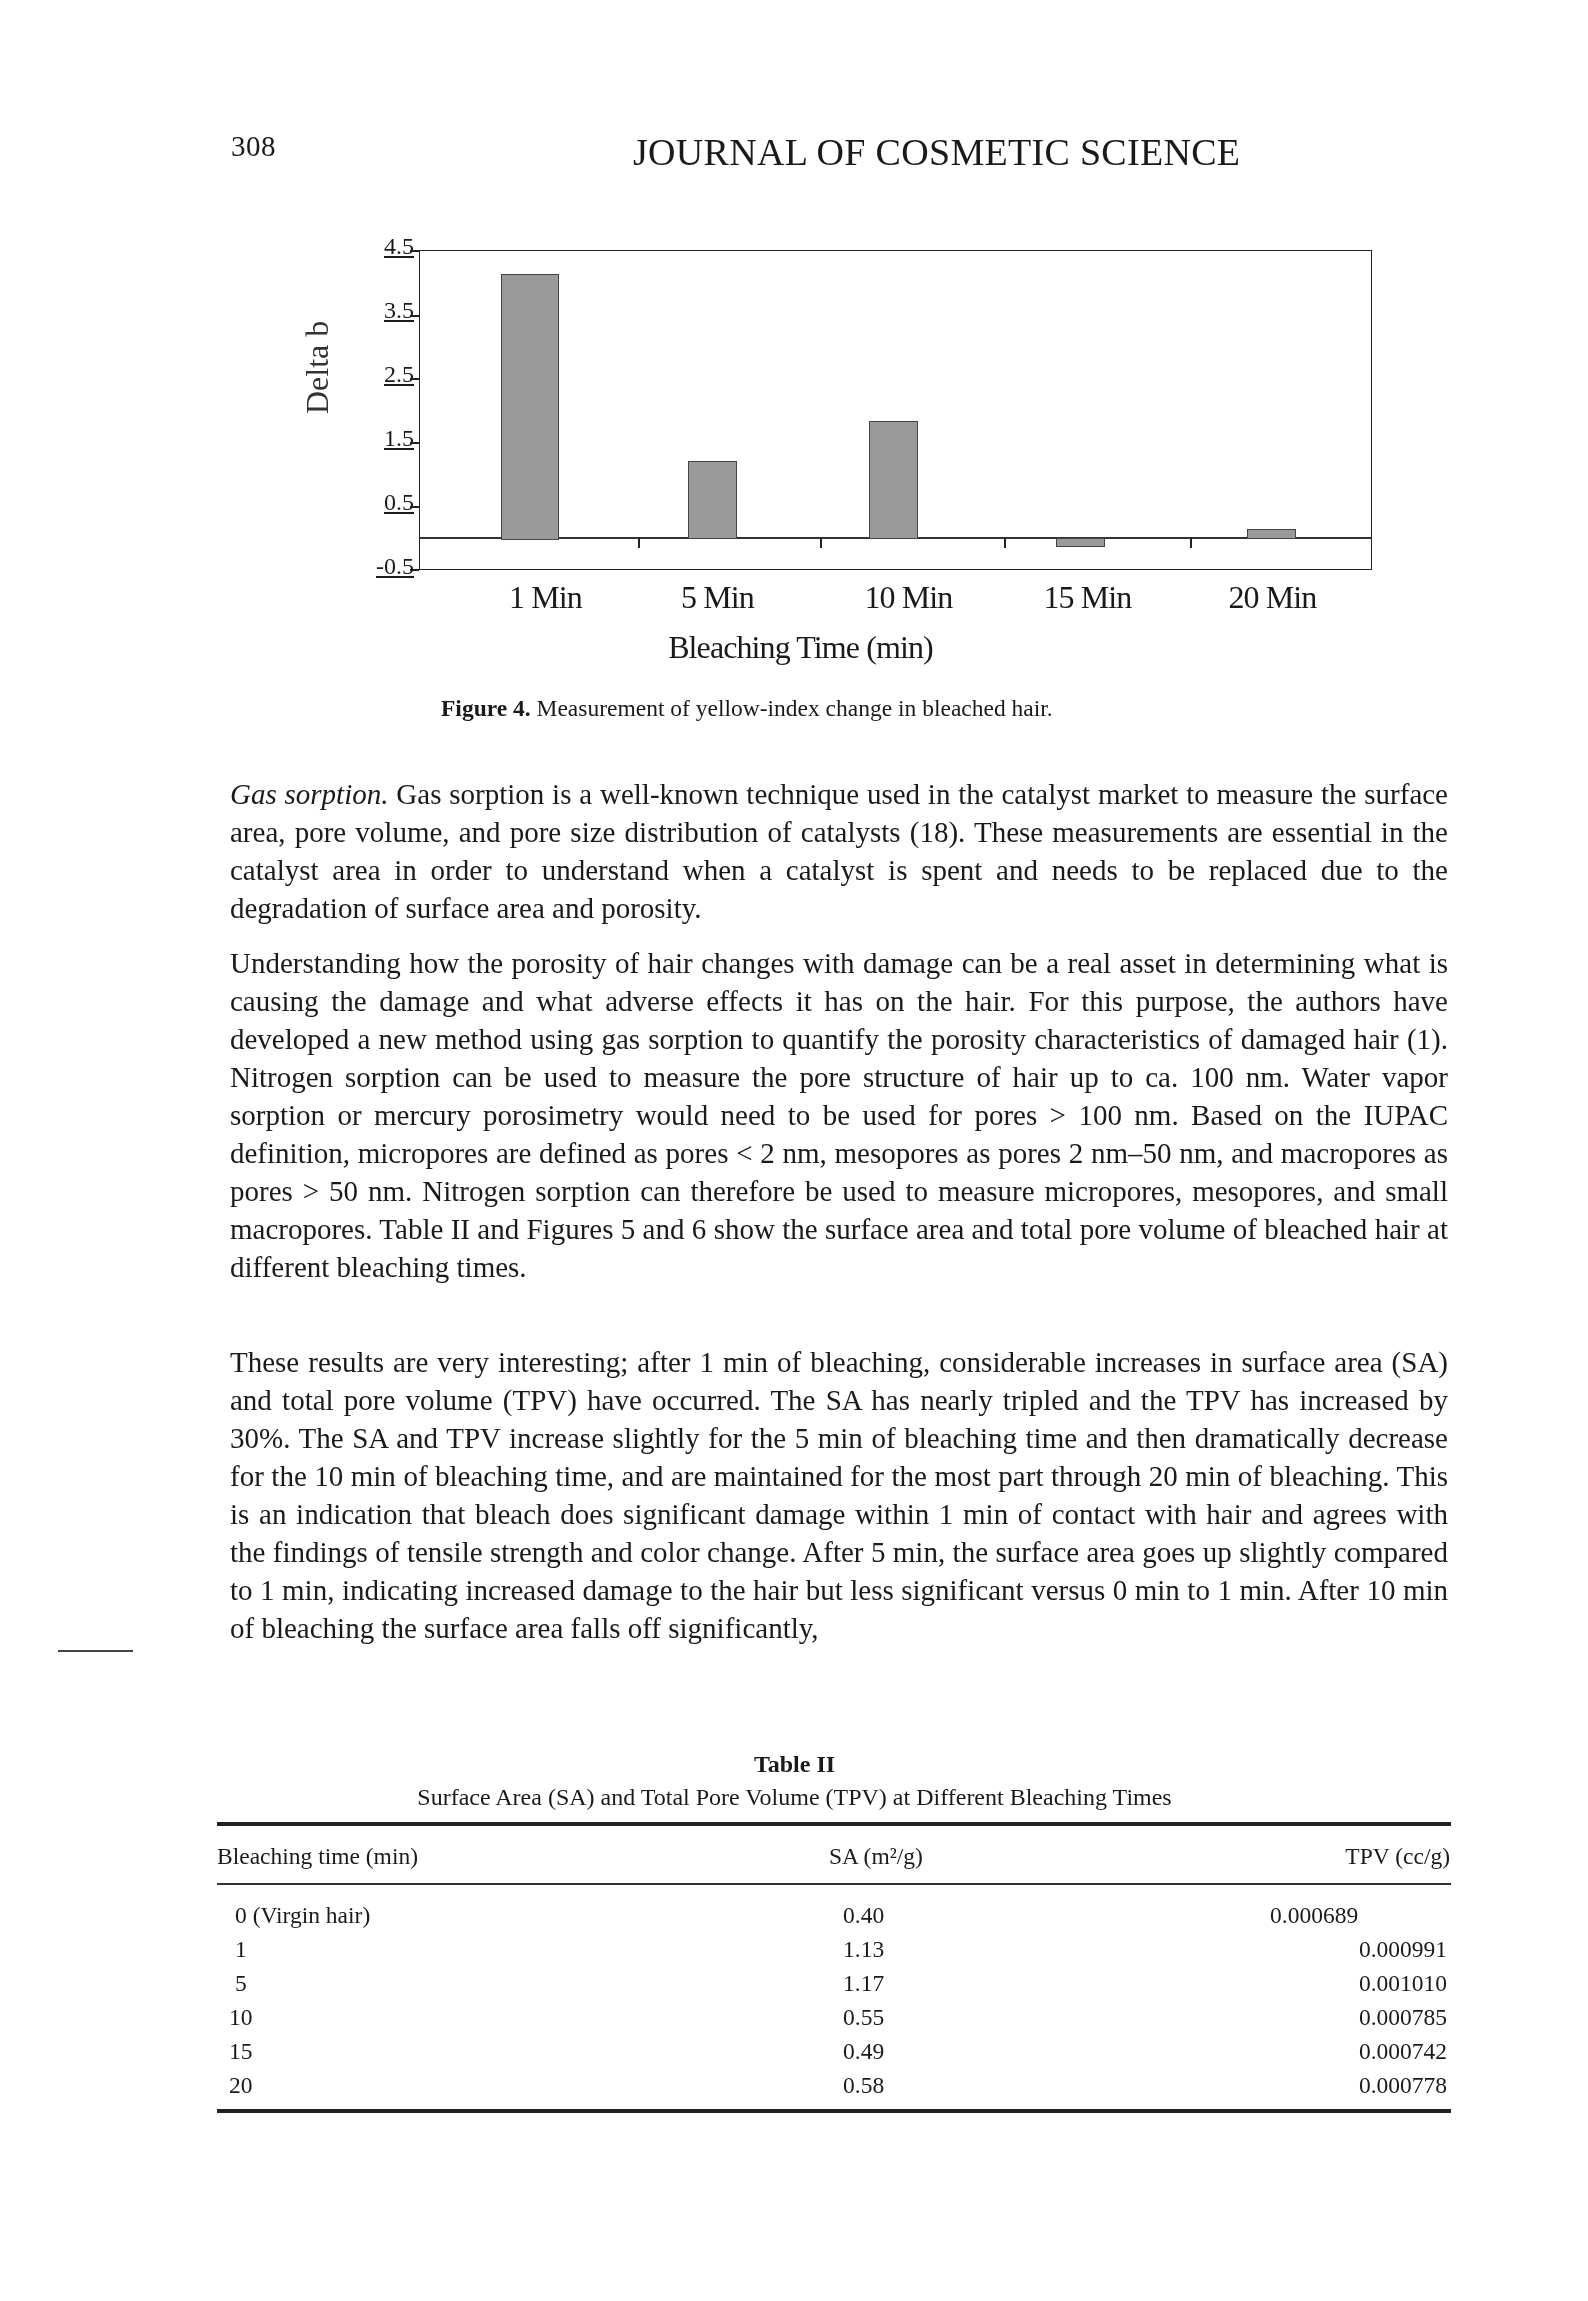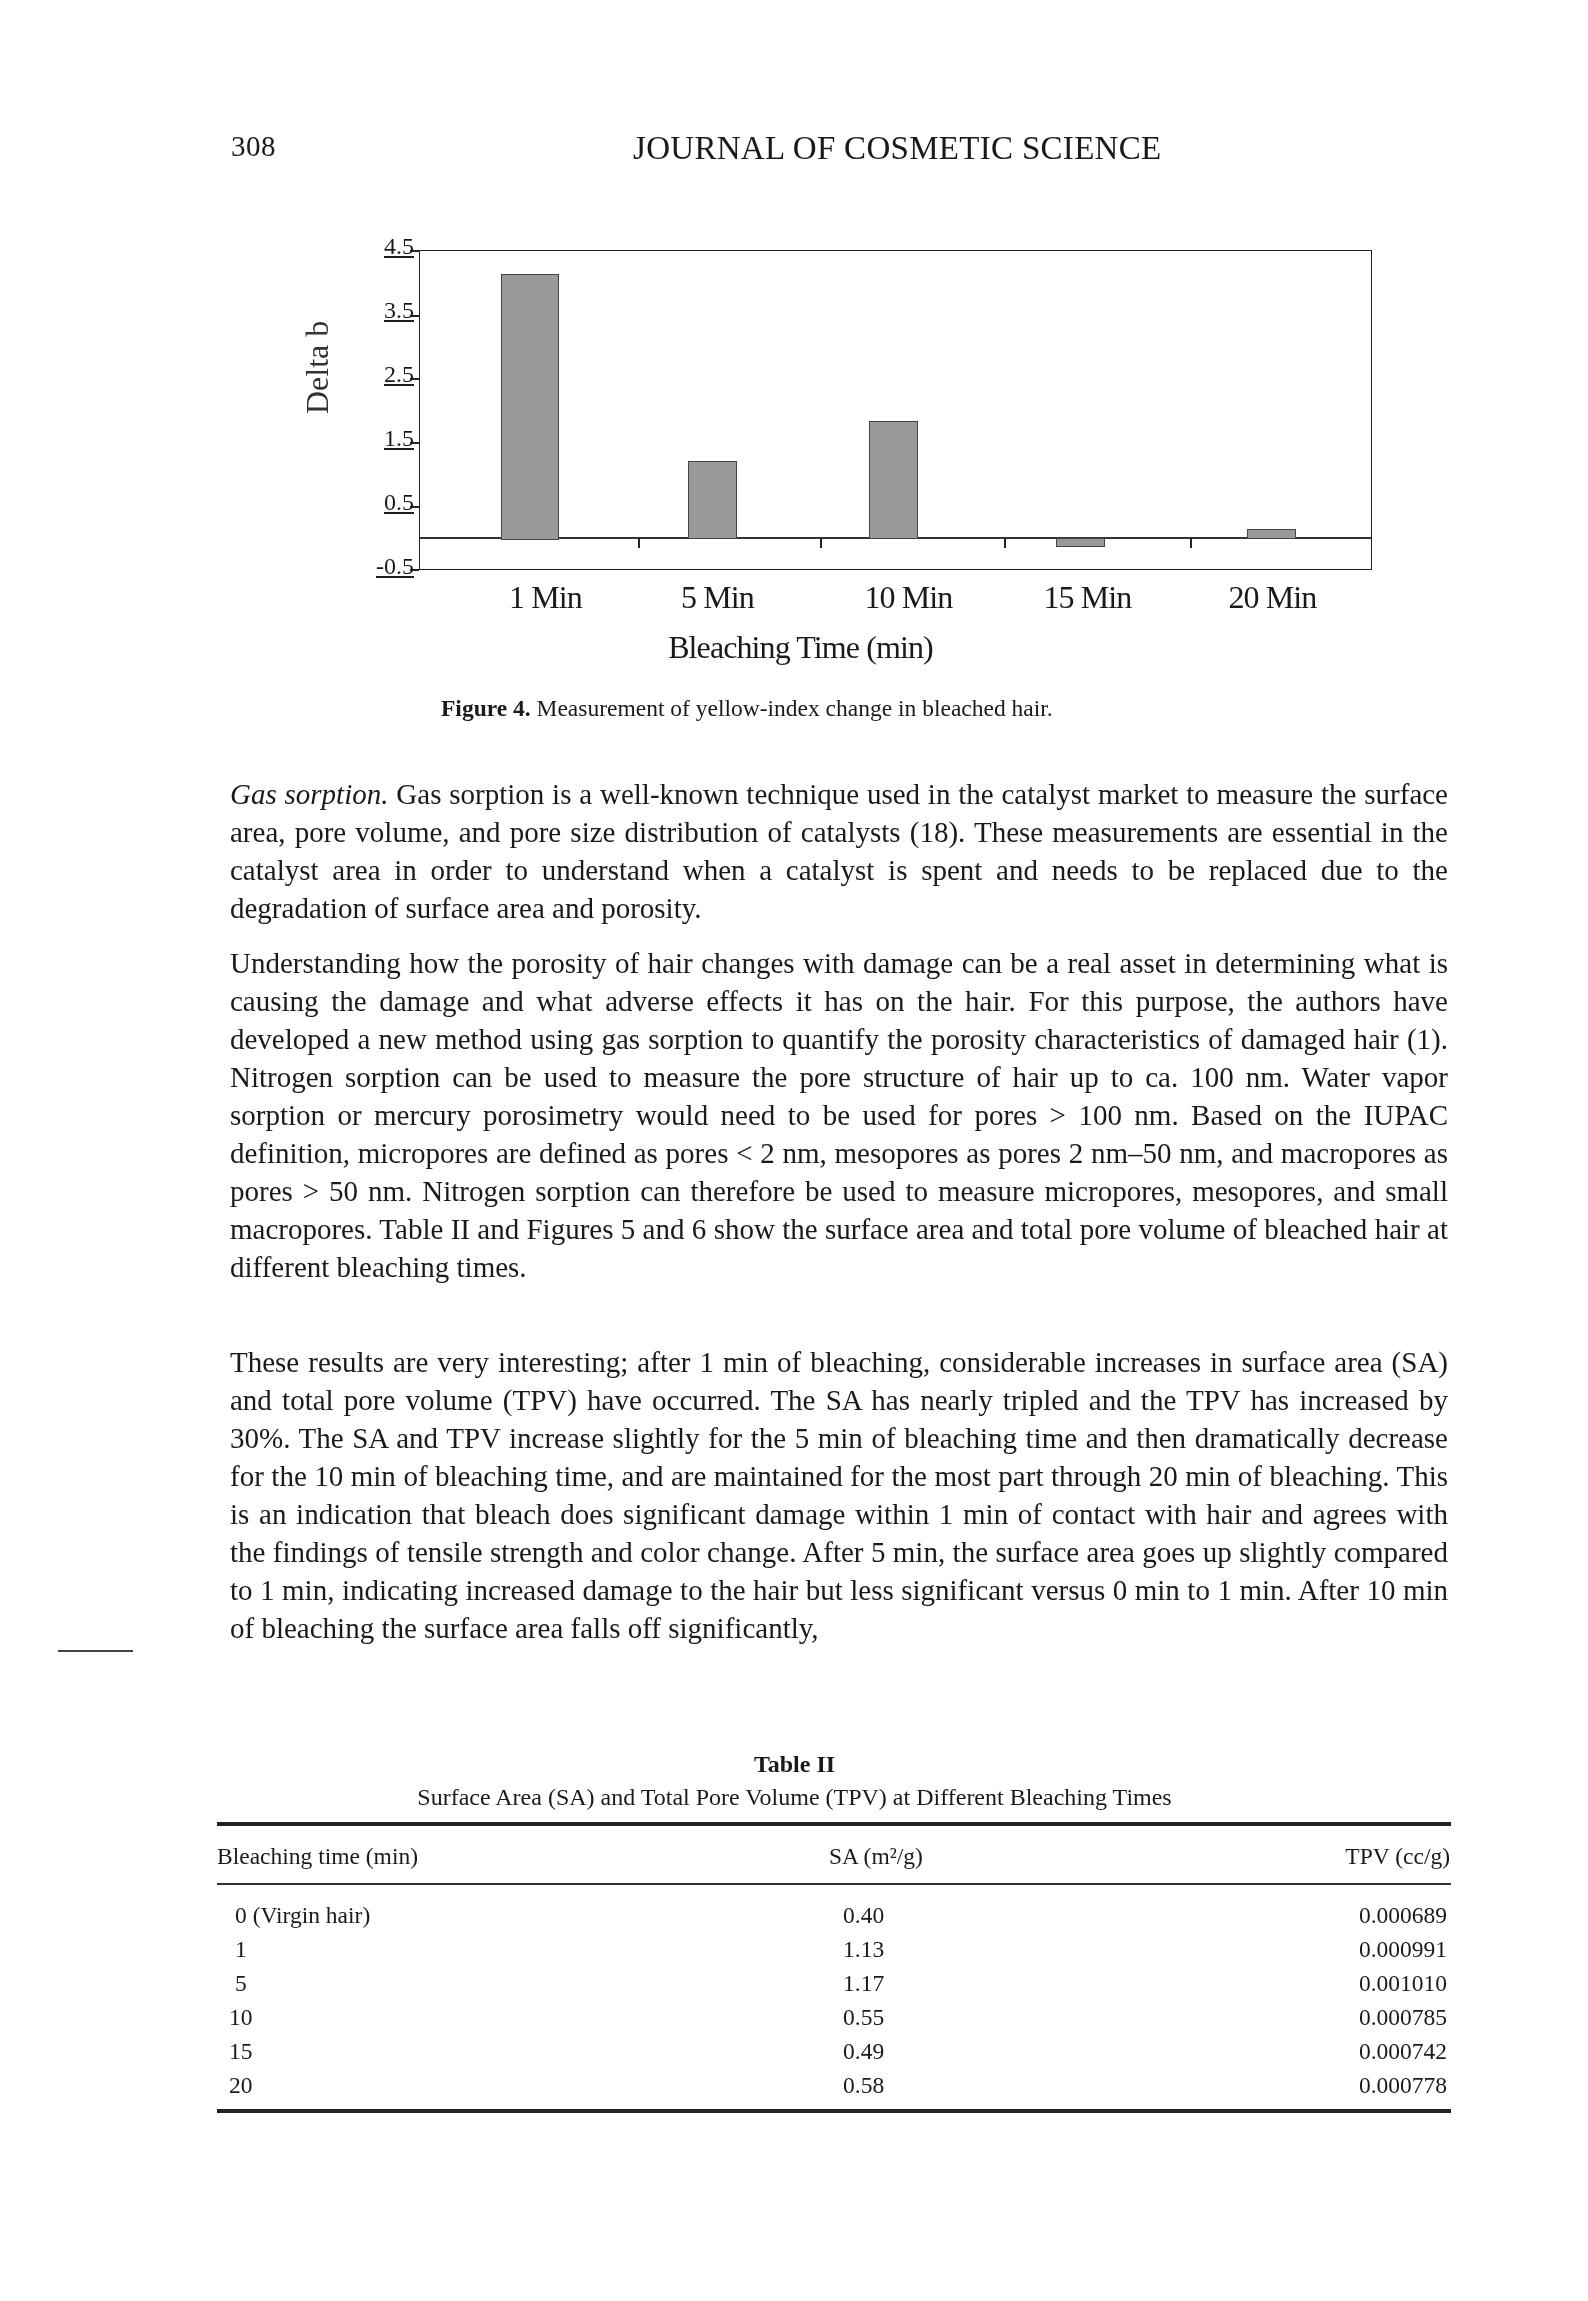--- a/index.html
+++ b/index.html
@@ -1,21 +1,21 @@
 <!DOCTYPE html>
 <html style="font-size:15px"><head>
 <meta charset="utf-8">
 <style>
   html, body { margin: 0; padding: 0; background: #ffffff; }
   body { width: 1589px; height: 2301px; position: relative; overflow: hidden;
          font-family: "Liberation Serif", "DejaVu Serif", serif; color: #1a1a1a; }
   .abs { position: absolute; }
   .header { top: 130px; left: 0; width: 1301px; height: 38px; }
   .page-num { position: absolute; left: 231px; top: 0; font-size: 29px; letter-spacing: 0.5px; }
-  .journal { position: absolute; left: 633px; top: 0; font-size: 33px; letter-spacing: 0.3px; text-align: center; }
+  .journal { position: absolute; left: 633px; top: 0; font-size: 38px; letter-spacing: 0.3px; text-align: center; }
 
   
   .chart { left: 0; top: 0; width: 1589px; height: 734px; }
   .ylabel { position: absolute; left: 299px; top: 414px; transform: rotate(-90deg); transform-origin: left top;
             font-size: 32px; color: #333; white-space: nowrap; }
   .ytick { position: absolute; font-size: 24px; text-align: right; width: 104px; left: 310px; text-decoration: underline; }
   .ytickmark { position: absolute; left: 410px; width: 9.4px; height: 1.9px; background: #222; }
   .plot { position: absolute; left: 419px; top: 250px; width: 953px; height: 320px;
           border: 1.9px solid #222; box-sizing: border-box; }
   .zero { position: absolute; left: 0; right: 0; height: 1.9px; background: #333; }
@@ -106,21 +106,21 @@
 <div class="rule-thick" style="top:1822px"></div>
 
 <div class="th" style="left:217px; top:1843px;">Bleaching time (min)</div>
 <div class="th" style="left:829px; top:1843px;">SA (m²/g)</div>
 <div class="th" style="left:1318px; top:1843px; width:132px; text-align:right;">TPV (cc/g)</div>
 <div class="rule-thin" style="top:1883px"></div>
 
 <div>
   <div class="td" style="left:235px; top:1902px;">0 (Virgin hair)</div>
   <div class="td" style="left:843px; top:1902px;">0.40</div>
-  <div class="td" style="left:1318px; top:1902px; width:129px; text-align:right;font-family:Liberation Serif, serif;">0.000689</div>
+  <div class="td" style="left:1270px; top:1902px; width:129px; text-align:left;font-family:Liberation Serif, serif;">0.000689</div>
 </div>
 <div>
   <div class="td" style="left:235px; top:1936px;">1</div>
   <div class="td" style="left:843px; top:1936px;">1.13</div>
   <div class="td" style="left:1318px; top:1936px; width:129px; text-align:right;font-family:Liberation Serif, serif;">0.000991</div>
 </div>
 <div>
   <div class="td" style="left:235px; top:1970px;">5</div>
   <div class="td" style="left:843px; top:1970px;">1.17</div>
   <div class="td" style="left:1318px; top:1970px; width:129px; text-align:right;">0.001010</div>

